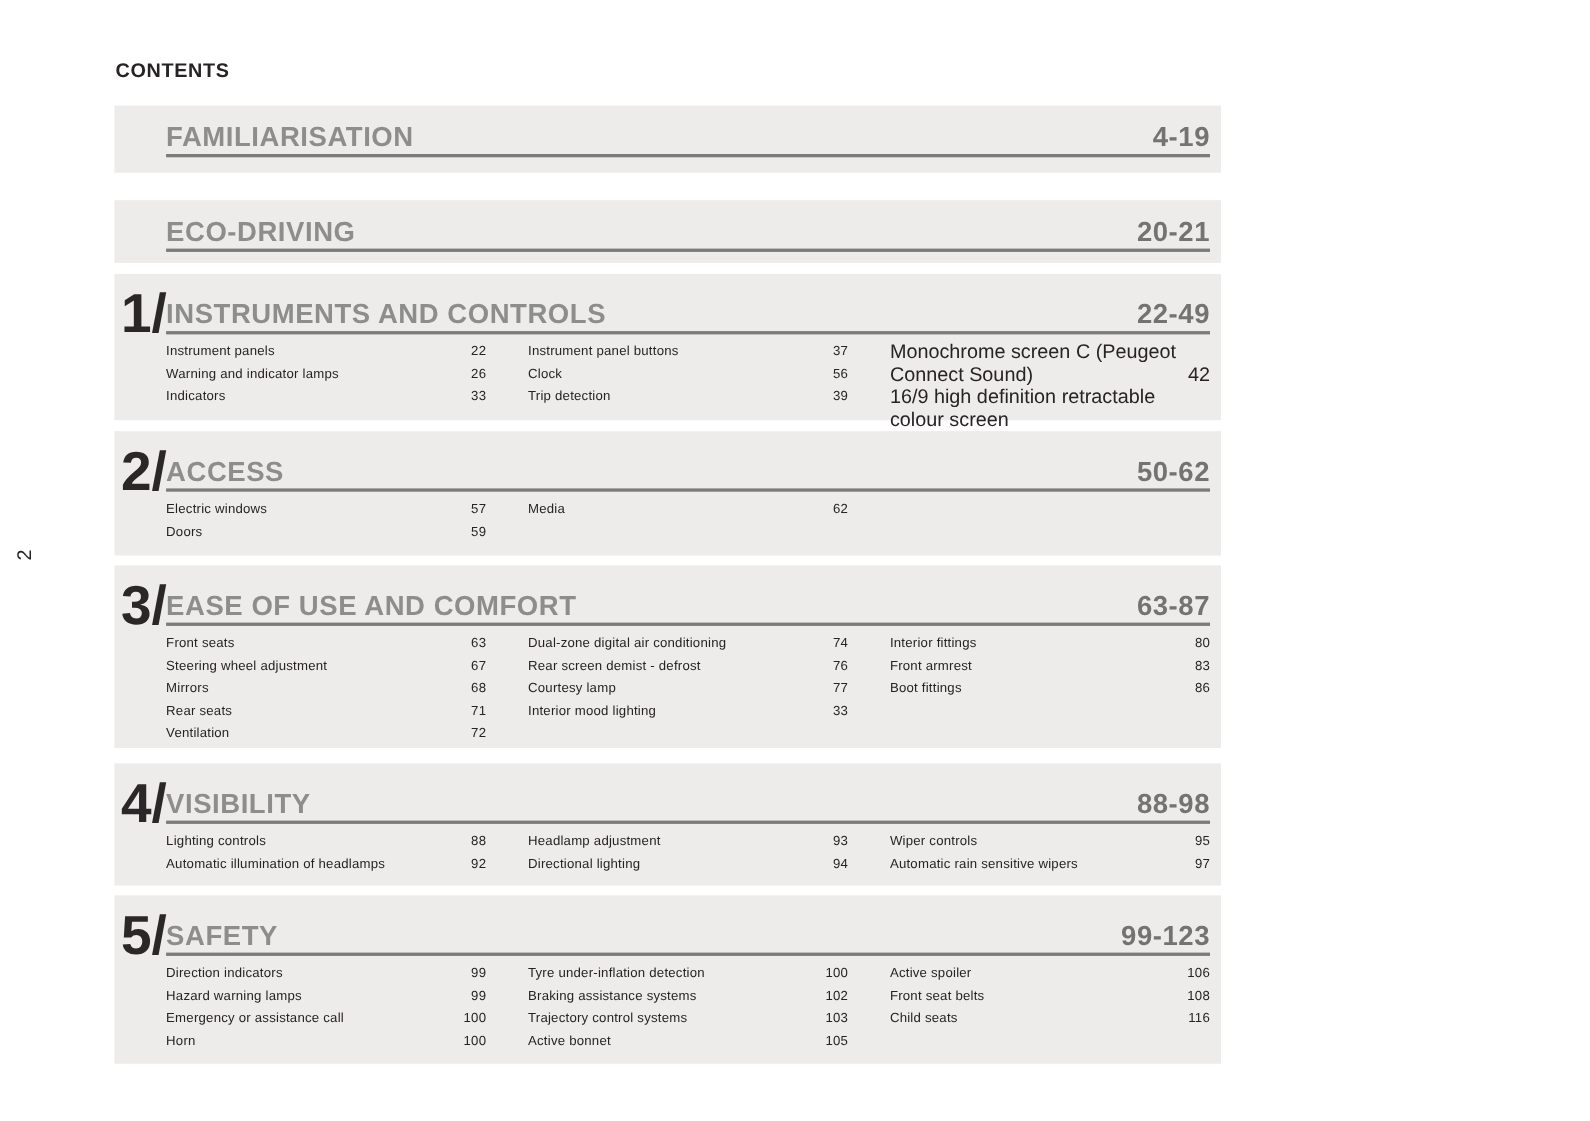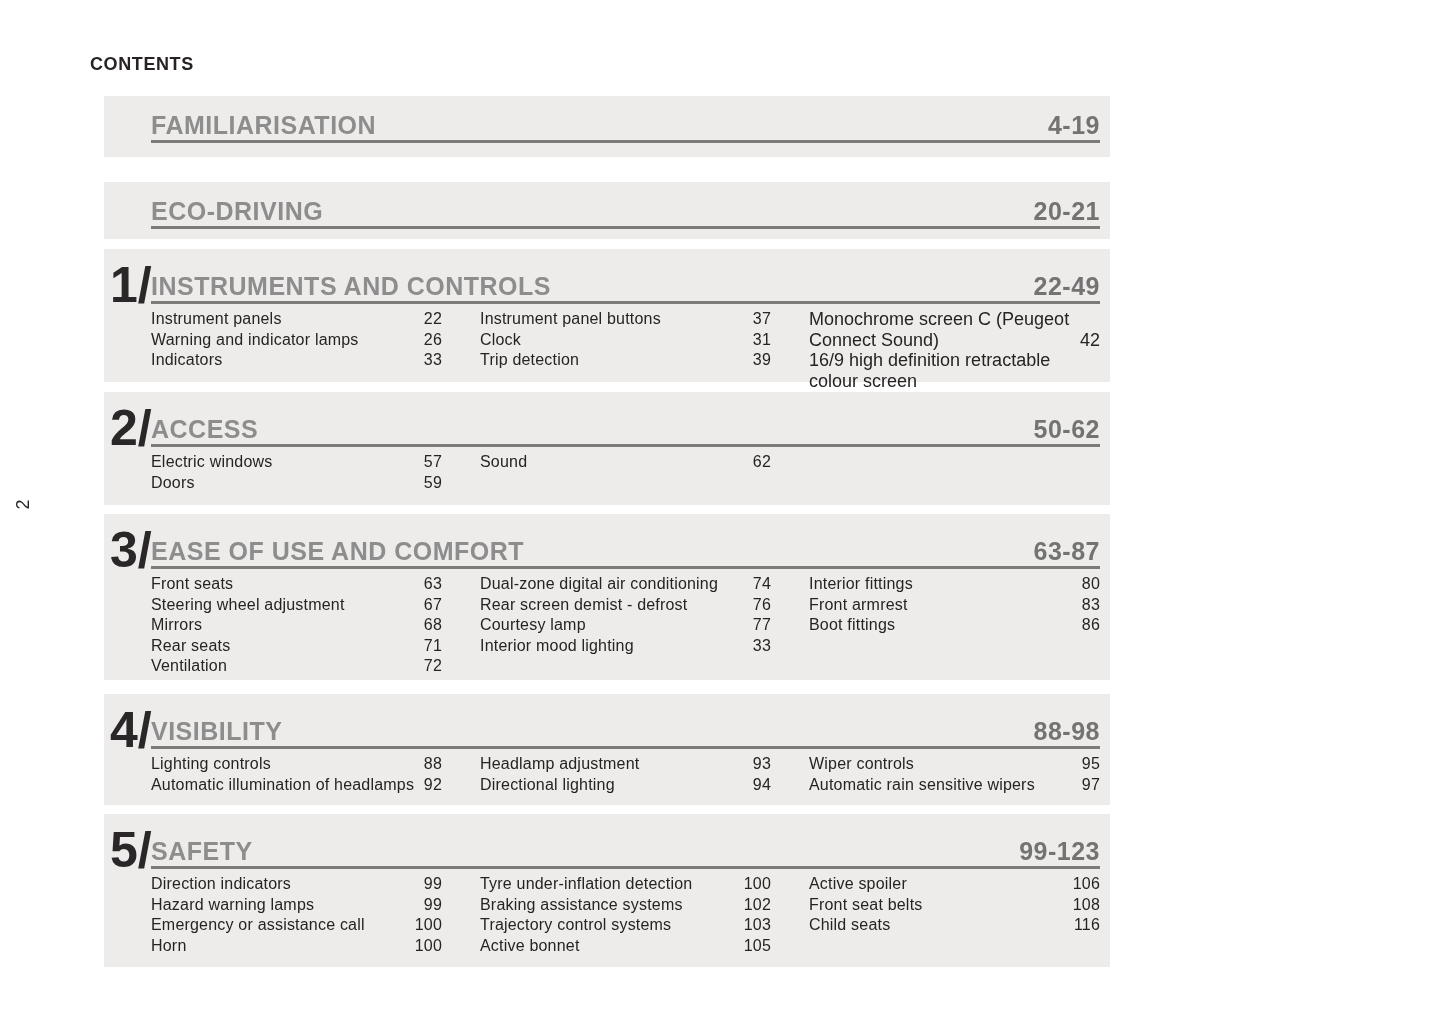--- a/index.html
+++ b/index.html
@@ -2,21 +2,21 @@
 <html><head>
 <meta charset="utf-8">
 <style>
   html,body{margin:0;padding:0;}
   body{
     width:1445px;height:1019px;background:#ffffff;position:relative;
     font-family:"Liberation Sans","DejaVu Sans",sans-serif;
     -webkit-font-smoothing:antialiased;
   }
   .contents-label{
-    position:absolute;left:90px;top:54px;
+    position:absolute;left:105px;top:54px;
     font-size:18px;font-weight:bold;color:#272324;letter-spacing:.6px;text-align:right;
   }
   .side-page-num{
     position:absolute;left:8px;top:494px;width:30px;text-align:center;
     font-size:18px;color:#272324;transform:rotate(-90deg);
   }
   .toc{position:absolute;left:104px;top:96px;width:1006px;}
   .band{background:#edecea;position:relative;box-sizing:border-box;}
   .sec-0{height:61px;}
   .sec-1{height:57px;margin-top:25px;}
@@ -45,21 +45,21 @@
     font-size:50px;font-weight:bold;color:#2b2728;line-height:.85;
     white-space:nowrap;
   }
   .items{
     margin:5px 10px 0 47px;
     display:grid;grid-template-columns:1fr 1fr 1fr;column-gap:38px;
   }
   .col{display:flex;flex-direction:column;}
   .item{
     display:flex;justify-content:space-between;align-items:flex-end;
-    line-height:20.5px;font-size:16px;color:#272324;letter-spacing:.2px;
+    line-height:20.5px;font-size:12px;color:#272324;letter-spacing:.2px;
   }
   .item.small{font-size:18px;letter-spacing:0;}
   .item .label{display:block;}
   .item .lline{display:block;}
   .item .line2{padding-left:10px;}
   .item .pg{margin-left:8px;white-space:nowrap;}
 </style>
 </head>
 <body>
 
@@ -101,21 +101,21 @@
             <span class="pg">33</span>
           </div>
         </div>
         <div class="col">
           <div class="item">
             <span class="label">Instrument panel buttons</span>
             <span class="pg">37</span>
           </div>
           <div class="item">
             <span class="label">Clock</span>
-            <span class="pg">31</span>
+            <span class="pg">56</span>
           </div>
           <div class="item">
             <span class="label">Trip detection</span>
             <span class="pg">39</span>
           </div>
         </div>
         <div class="col">
           <div class="item small">
             <span class="label">Monochrome screen C (Peugeot Connect Sound)</span>
             <span class="pg">42</span>
@@ -142,21 +142,21 @@
             <span class="label">Electric windows</span>
             <span class="pg">57</span>
           </div>
           <div class="item">
             <span class="label">Doors</span>
             <span class="pg">59</span>
           </div>
         </div>
         <div class="col">
           <div class="item">
-            <span class="label">Sound</span>
+            <span class="label">Media</span>
             <span class="pg">62</span>
           </div>
         </div>
       </div>
     </section>
     <section class="band sec-4 numbered">
       <div class="head">
         <span class="num">3/</span>
         <span class="title">EASE OF USE AND COMFORT</span>
         <span class="range">63-87</span>

